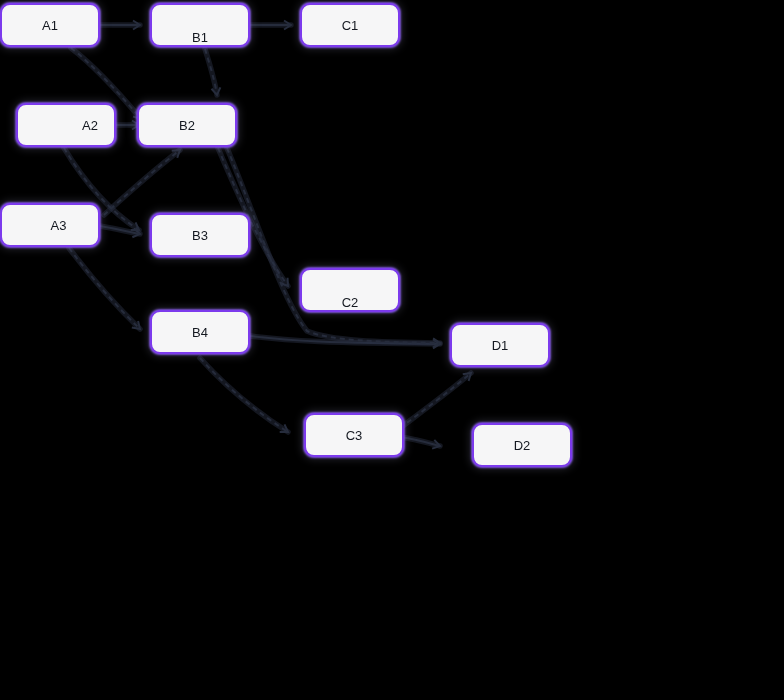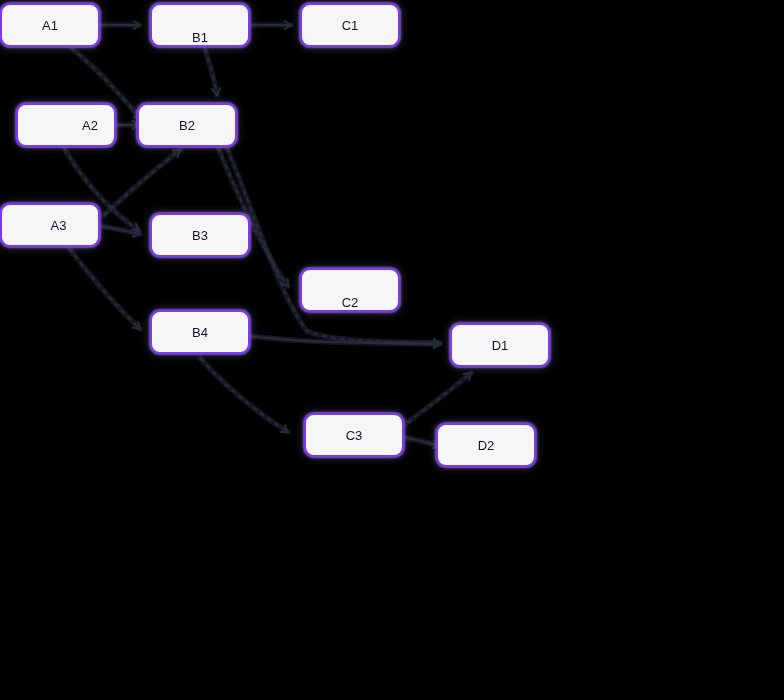--- a/index.html
+++ b/index.html
@@ -128,17 +128,17 @@
       </div>
       <div class="flow-node" style="left: 300px; top: 268px; align-items: flex-end;">
         <span class="node-label">C2</span>
       </div>
       <div class="flow-node" style="left: 304px; top: 413px; justify-content: center;">
         <span class="node-label">C3</span>
       </div>
       <div class="flow-node" style="left: 450px; top: 323px;">
         <span class="node-label">D1</span>
       </div>
-      <div class="flow-node" style="left: 436px; top: 423px;">
+      <div class="flow-node" style="left: 472px; top: 423px;">
         <span class="node-label">D2</span>
       </div>
     </div>
 </div>
 
 </body></html>

